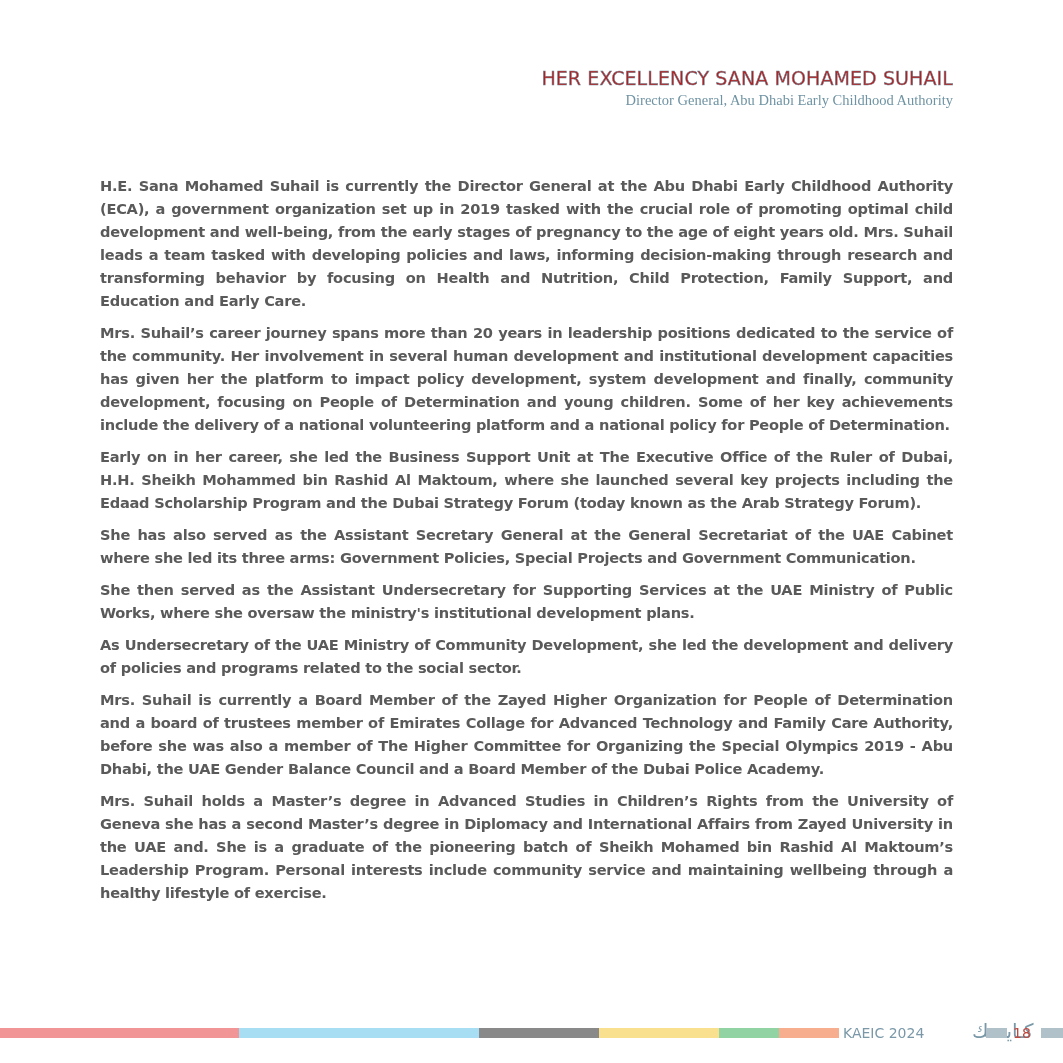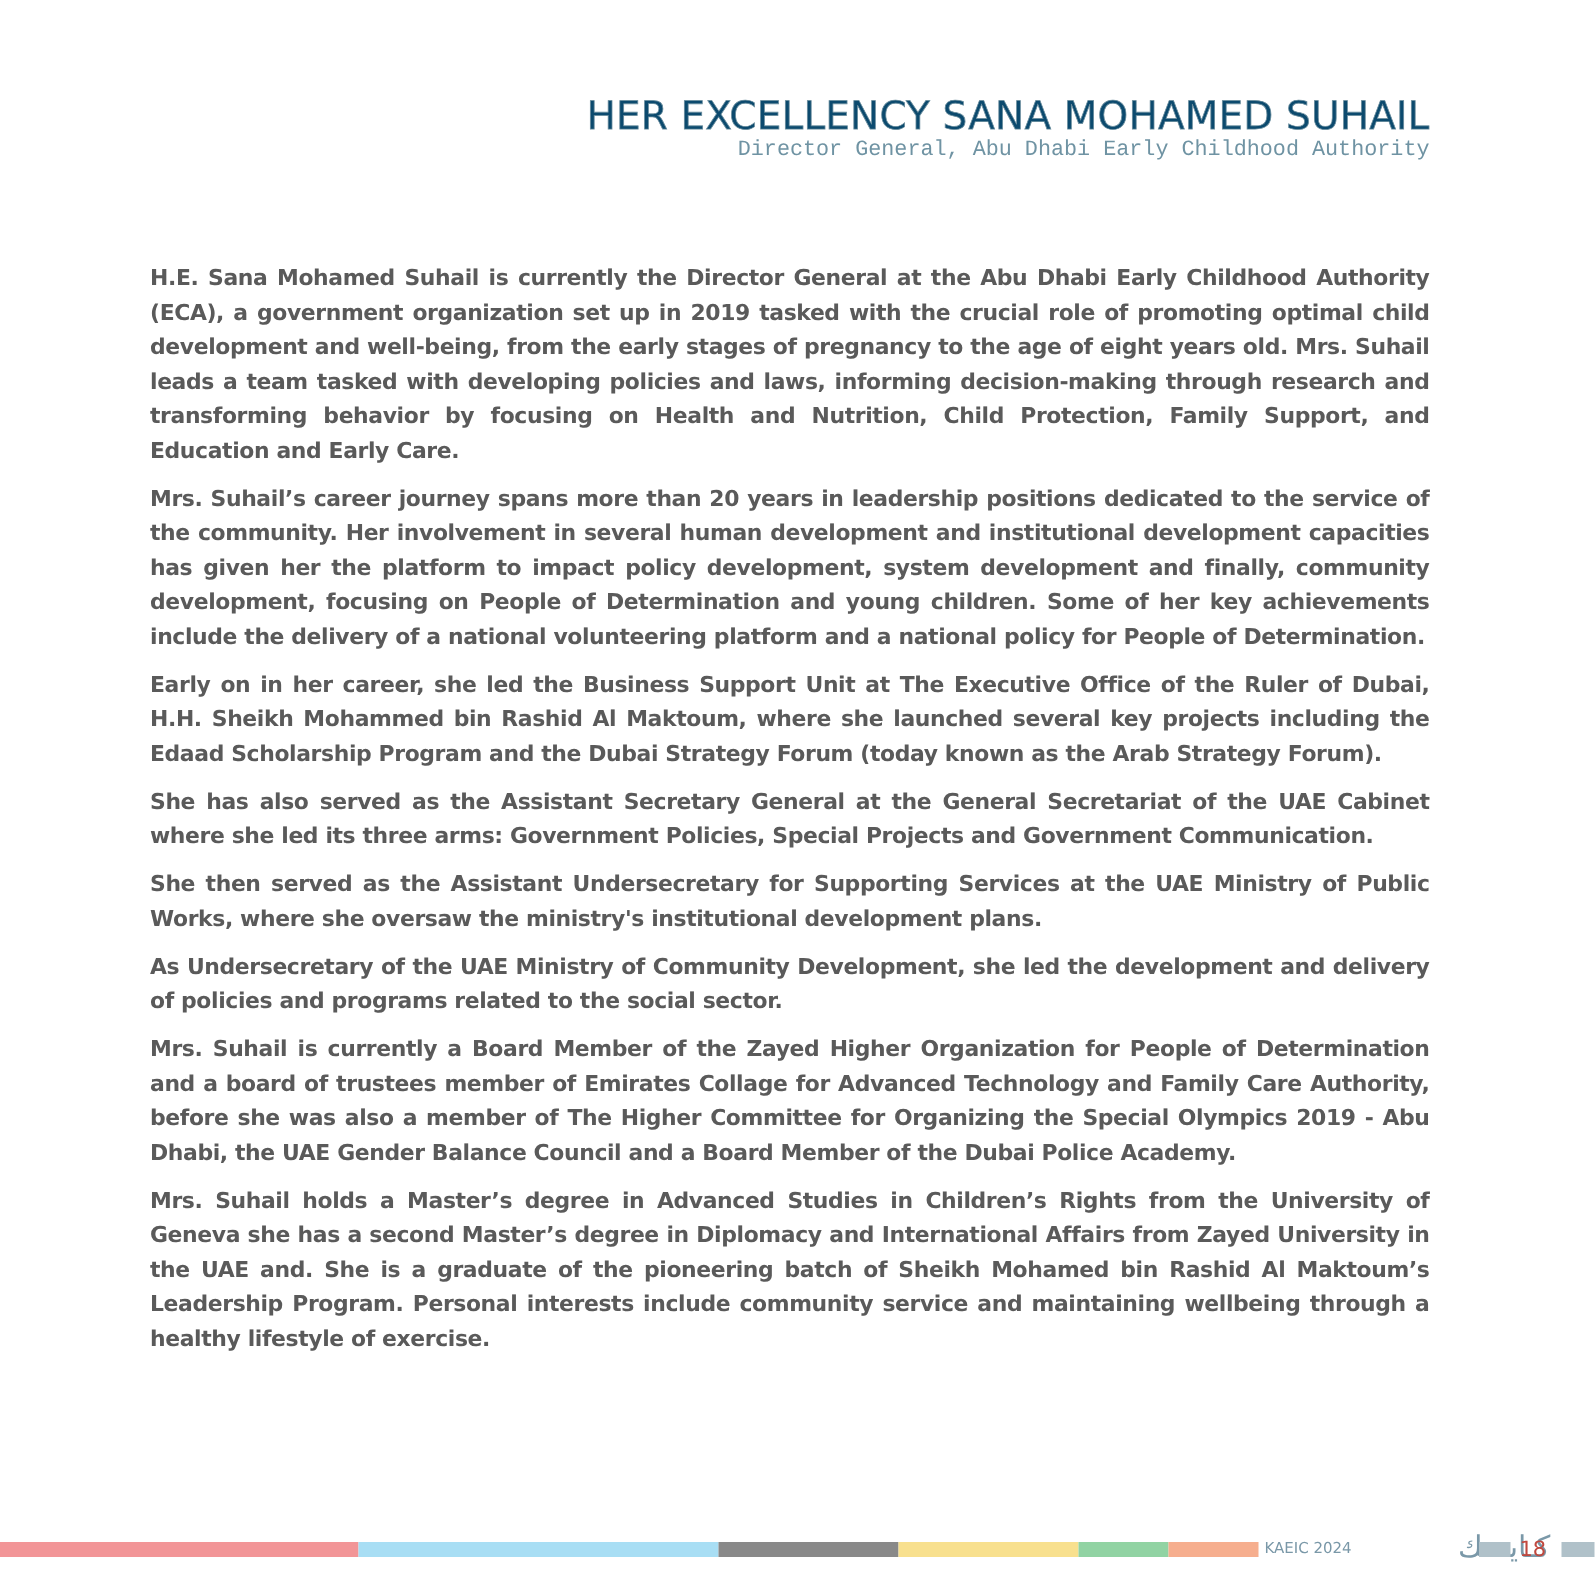--- a/index.html
+++ b/index.html
@@ -15,30 +15,30 @@
       font-family: "DejaVu Sans", sans-serif;
     }
     .header {
       position: absolute;
       right: 110px;
       top: 66px;
       text-align: right;
     }
     .title {
       font-family: "DejaVu Sans", sans-serif;
-      font-size: 26px;
+      font-size: 19px;
       font-weight: normal;
-      color: #0c4a6e;
+      color: #b91c1c;
       letter-spacing: 0.1px;
       line-height: 24px;
       margin: 0;
       -webkit-text-stroke: 0.5px #6a8d9d;
     }
     .subtitle {
-      font-family: Liberation Mono, monospace;
+      font-family: Liberation Serif, serif;
       font-size: 14.5px;
       color: #6f93a3;
       line-height: 20px;
       margin: 0;
     }
     .content {
       position: absolute;
       left: 100px;
       top: 174px;
       width: 853px;
@@ -63,21 +63,21 @@
     .stripe {
       position: absolute;
       top: 0;
       height: 10px;
     }
     .footer-label {
       position: absolute;
       top: 1024px;
       left: 843px;
       font-family: "DejaVu Sans", sans-serif;
-      font-size: 10px;
+      font-size: 14px;
       color: #7a98a8;
       line-height: 18px;
       white-space: nowrap;
     }
     .footer-arabic {
       position: absolute;
       top: 1022px;
       left: 972px;
       font-family: "DejaVu Sans", sans-serif;
       font-size: 20px;

